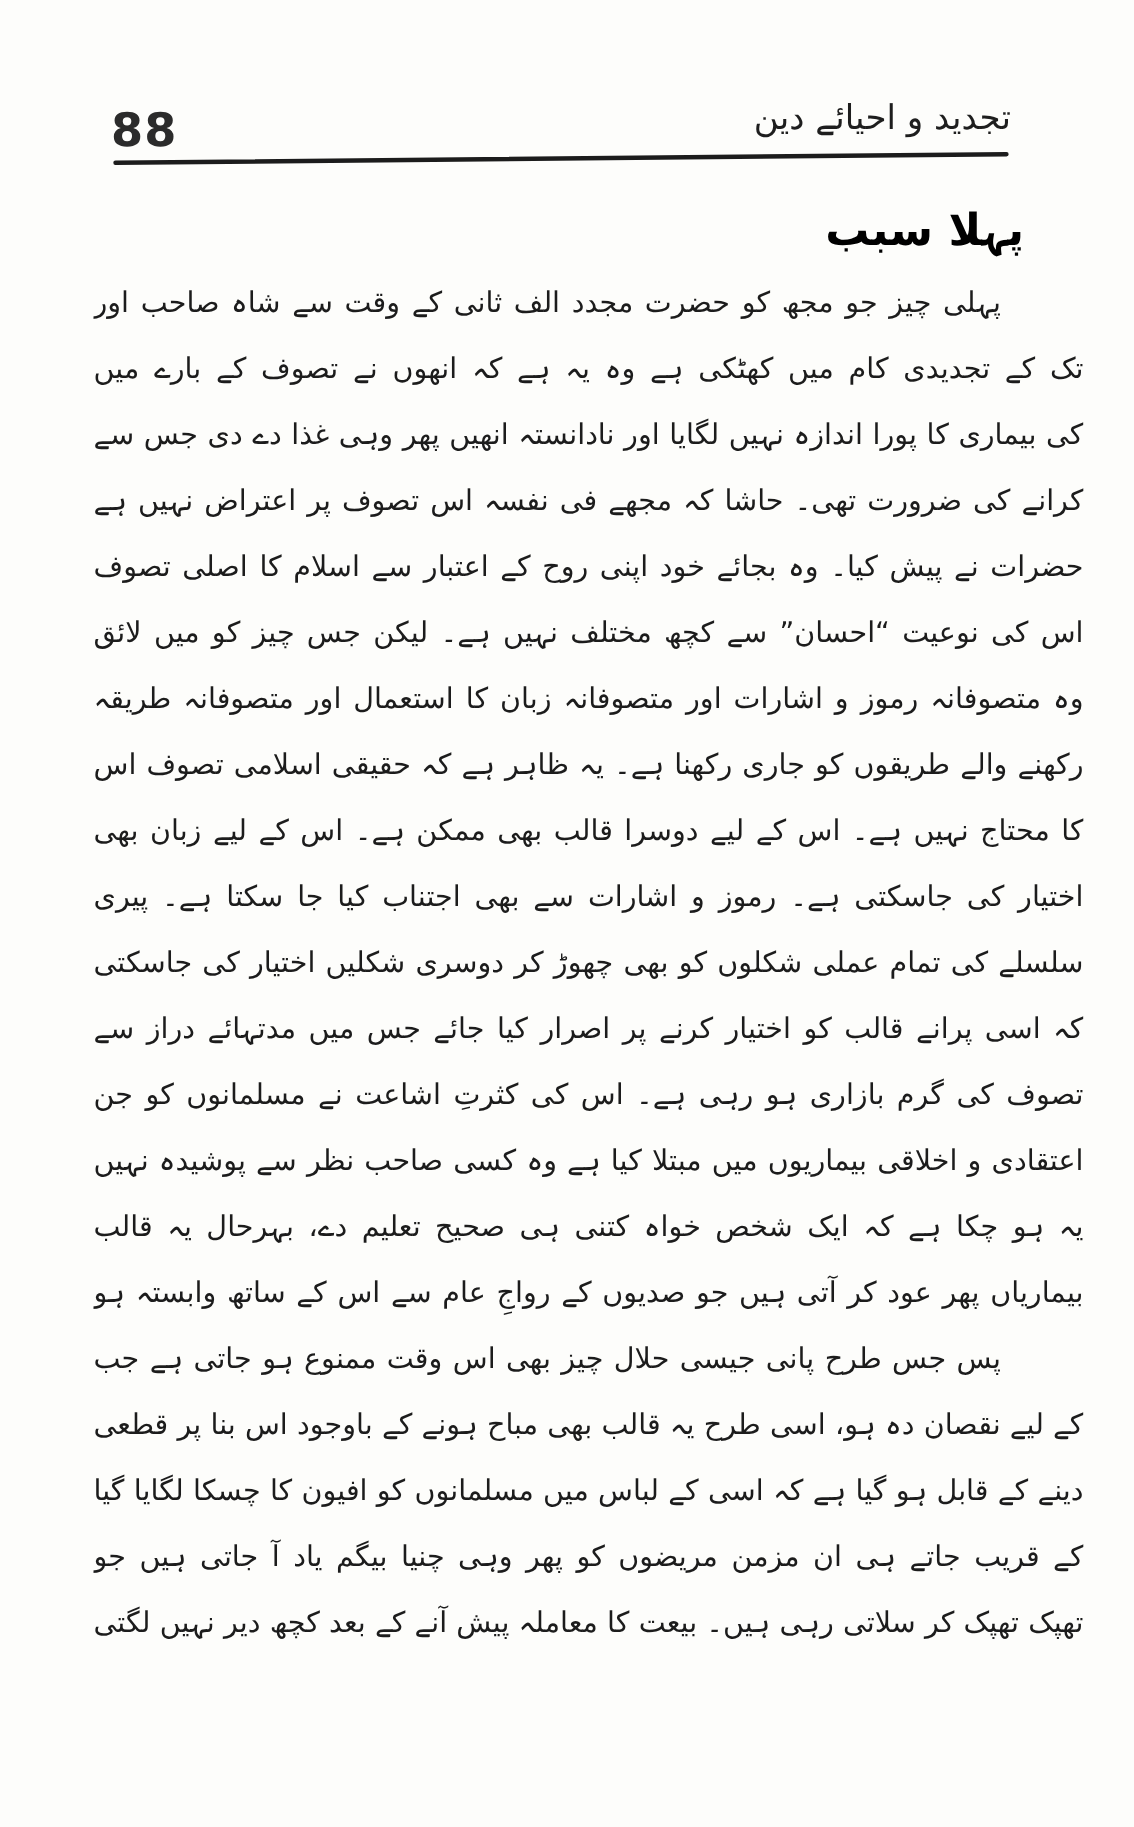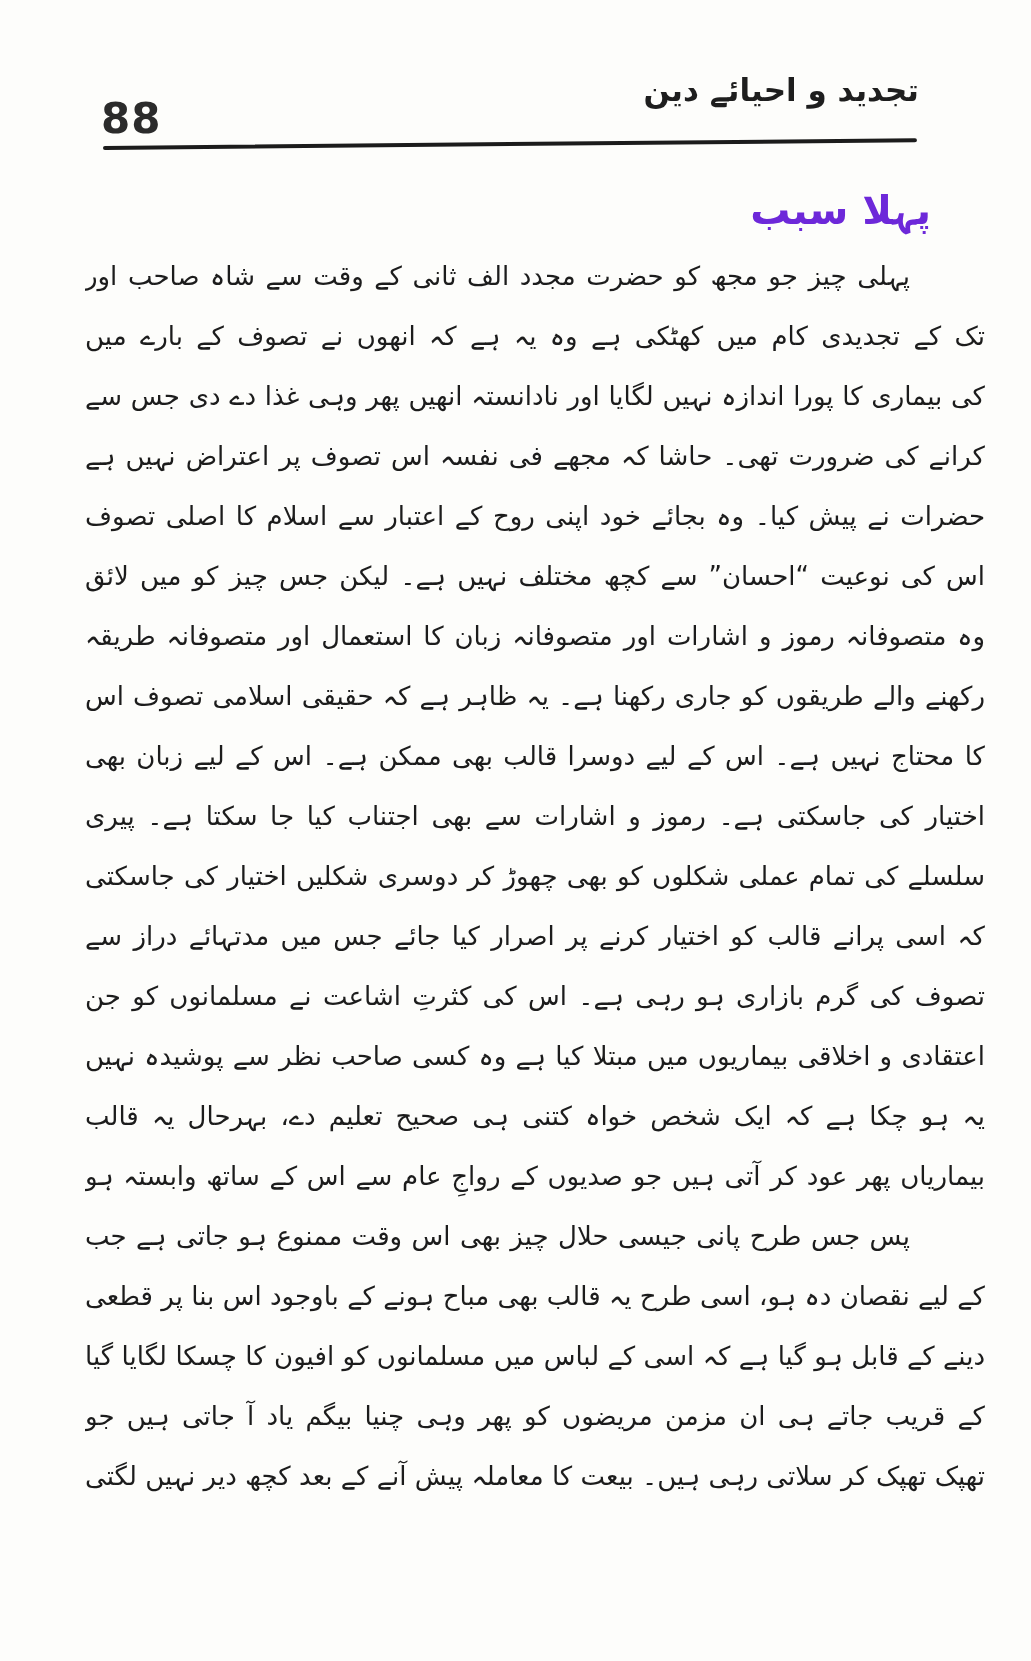--- a/index.html
+++ b/index.html
@@ -28,24 +28,24 @@
     line-height: 42px;
     letter-spacing: 1px;
     color: #2b2b2b;
     font-family: "DejaVu Sans", sans-serif;
     direction: ltr;
     font-weight: bold;
   }
   .running-title {
     position: absolute;
     right: 112px;
-    top: 65px;
+    top: 82px;
     font-size: 31px;
     line-height: 50px;
-    font-weight: bold;
+    font-weight: normal;
     color: #1e1e1e;
     direction: rtl;
   }
   .header-rule {
     position: absolute;
     left: 103px;
     top: 146px;
     width: 814px;
     height: 4px;
     background: #1c1c1c;
@@ -54,21 +54,21 @@
     border-radius: 2px;
   }
   
   .section-heading {
     position: absolute;
     right: 100px;
     top: 180px;
     font-size: 40px;
     line-height: 60px;
     font-weight: bold;
-    color: #6d28d9;
+    color: #000000;
     direction: rtl;
   }
   
   .text-body {
     position: absolute;
     left: 85px;
     right: 46px;
     top: 246px;
     direction: rtl;
     font-size: 26px;

